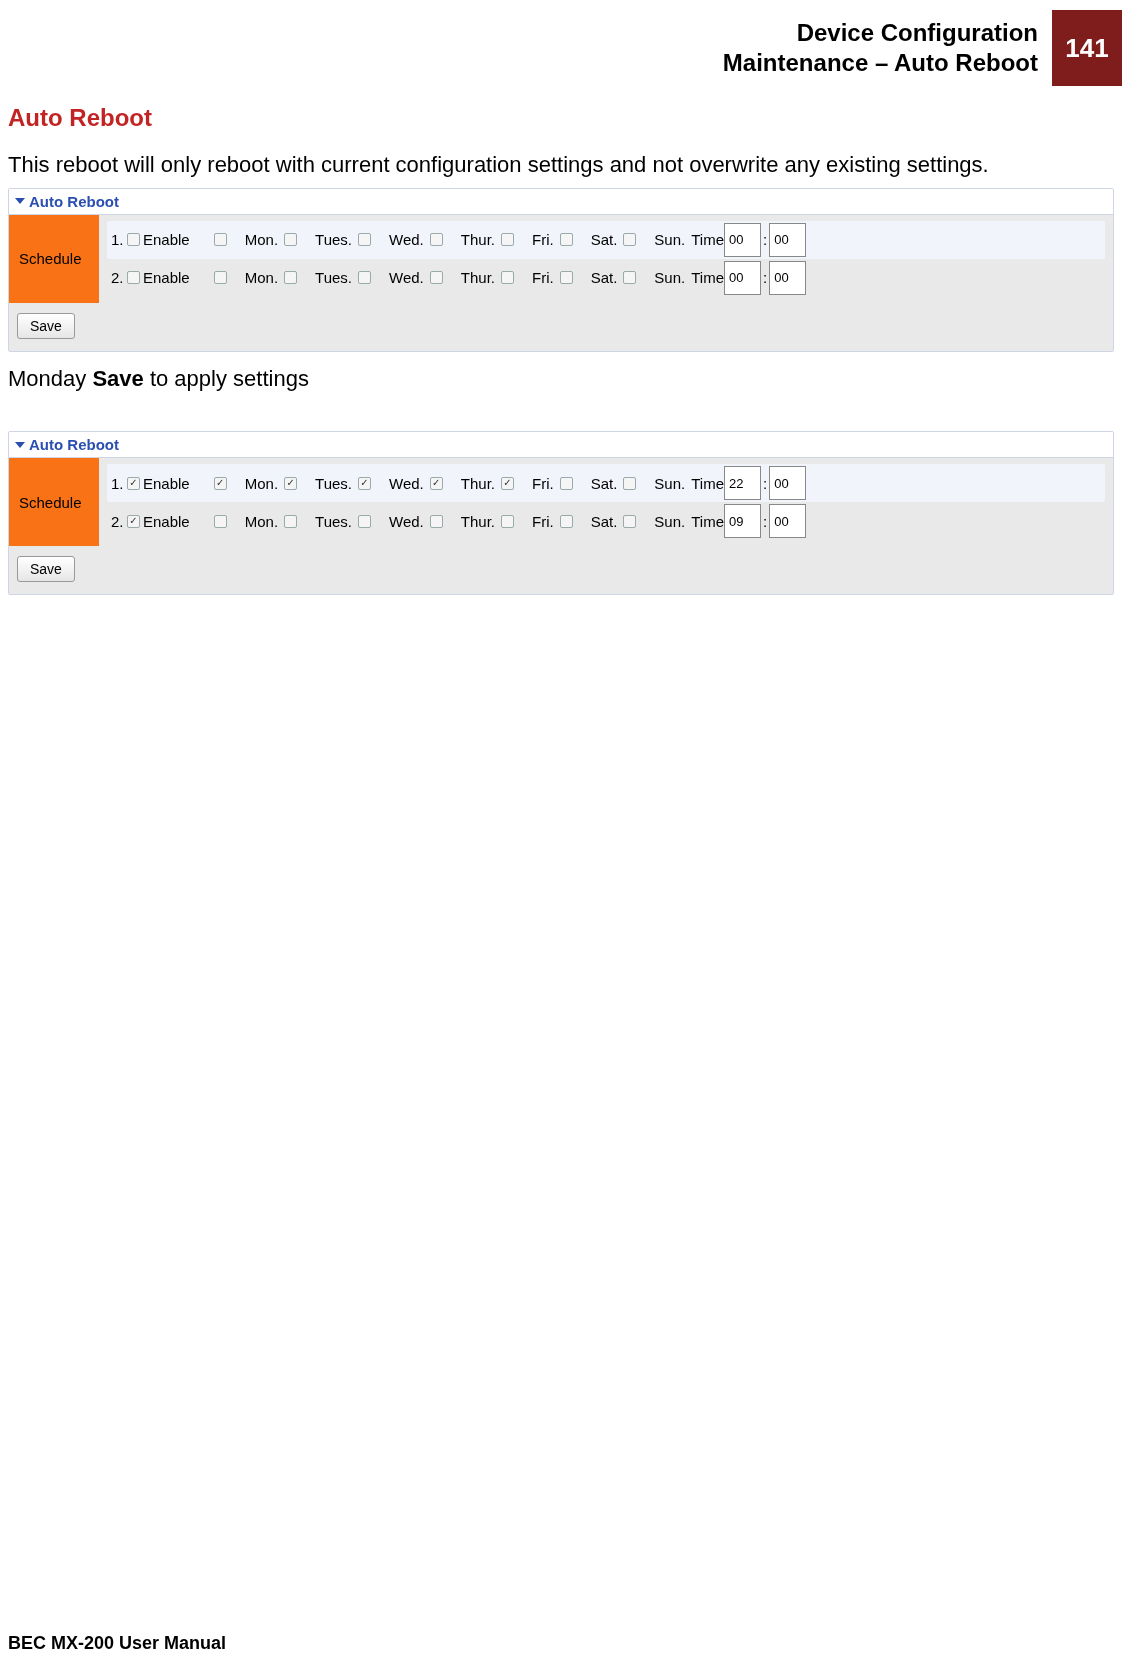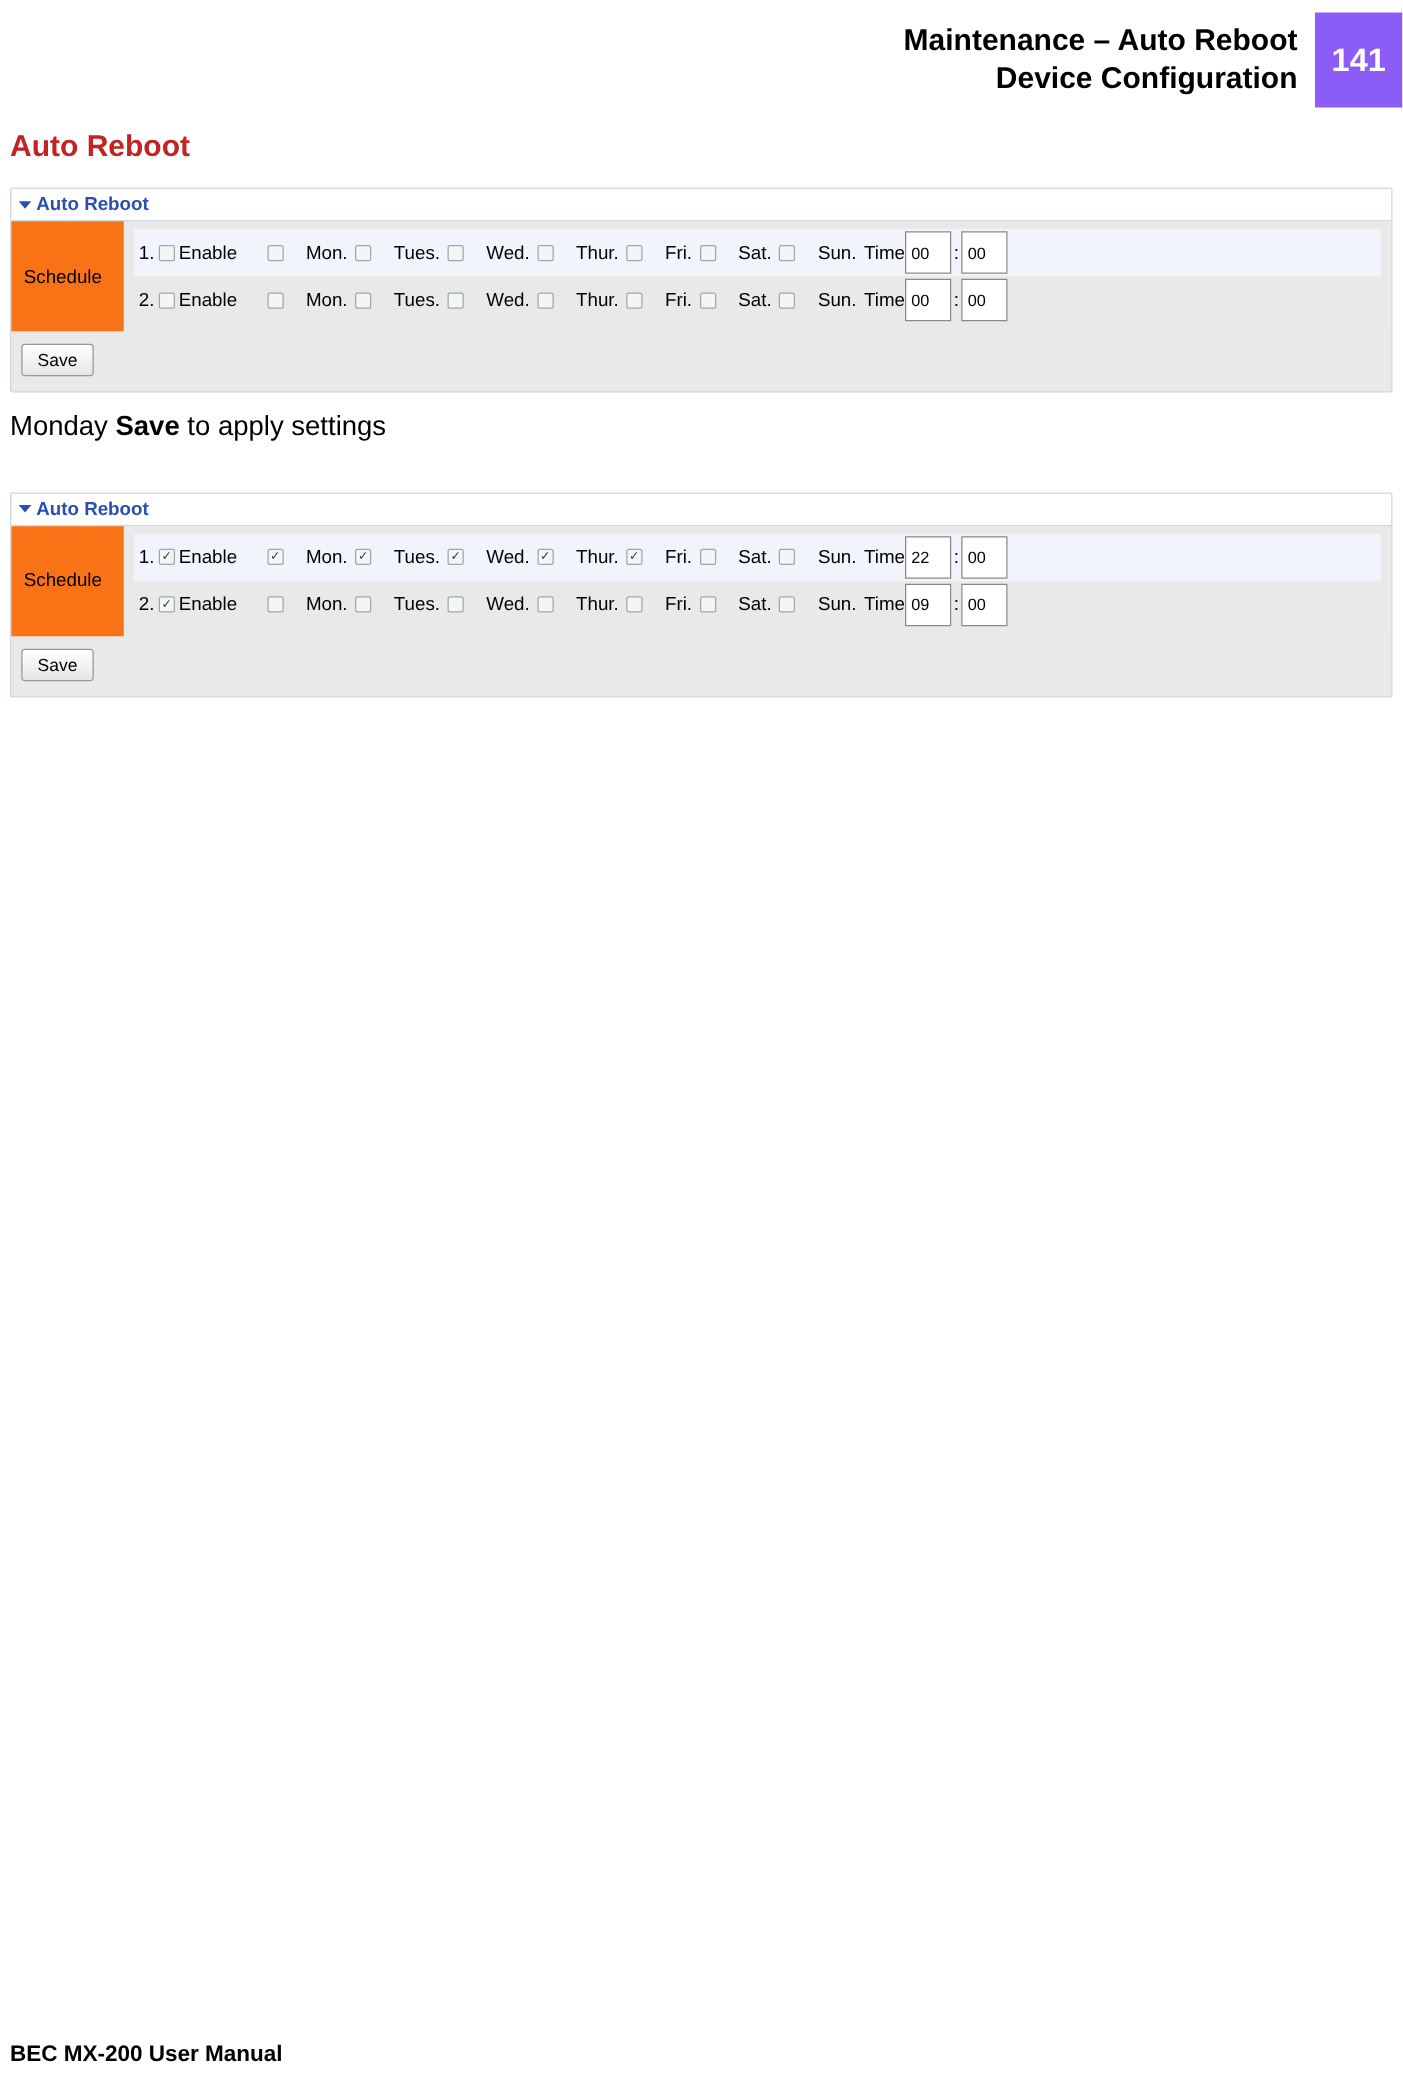--- a/index.html
+++ b/index.html
@@ -22,21 +22,21 @@
       padding: 10px 0 0 0;
     }
     .header-text {
       text-align: right;
       padding: 8px 14px 8px 0;
       font-weight: bold;
       font-size: 24px;
       line-height: 1.25;
     }
     .page-number-box {
-      background: #8b5cf6;
+      background: #7f1d1d;
       color: #ffffff;
       font-weight: bold;
       font-size: 26px;
       width: 70px;
       display: flex;
       align-items: center;
       justify-content: center;
       margin-right: 0;
     }
     .content {
@@ -165,28 +165,29 @@
       padding: 2px 4px;
     }
     .r1 { background: #f1f4fb; border-radius: 2px; }
     .colon { padding: 0 2px; }
   </style>
 </head>
 <body>
 
 <div class="header-row">
   <div class="header-text">
+    <div>Device Configuration</div>
     <div>Maintenance – Auto Reboot</div>
-    <div>Device Configuration</div>
   </div>
   <div class="page-number-box">141</div>
 </div>
 
 <div class="content">
   <div class="section-title">Auto Reboot</div>
+  <div class="body-text">This reboot will only reboot with current configuration settings and not overwrite any existing settings.</div>
 
   <div class="panel">
     <div class="panel-header">
       <span class="caret"></span>
       <span>Auto Reboot</span>
     </div>
     <div class="panel-body">
       <div class="schedule-label-cell">Schedule</div>
       <div class="schedule-rows" id="panel1-rows">
           <div class="schedule-row-wrap r1">

